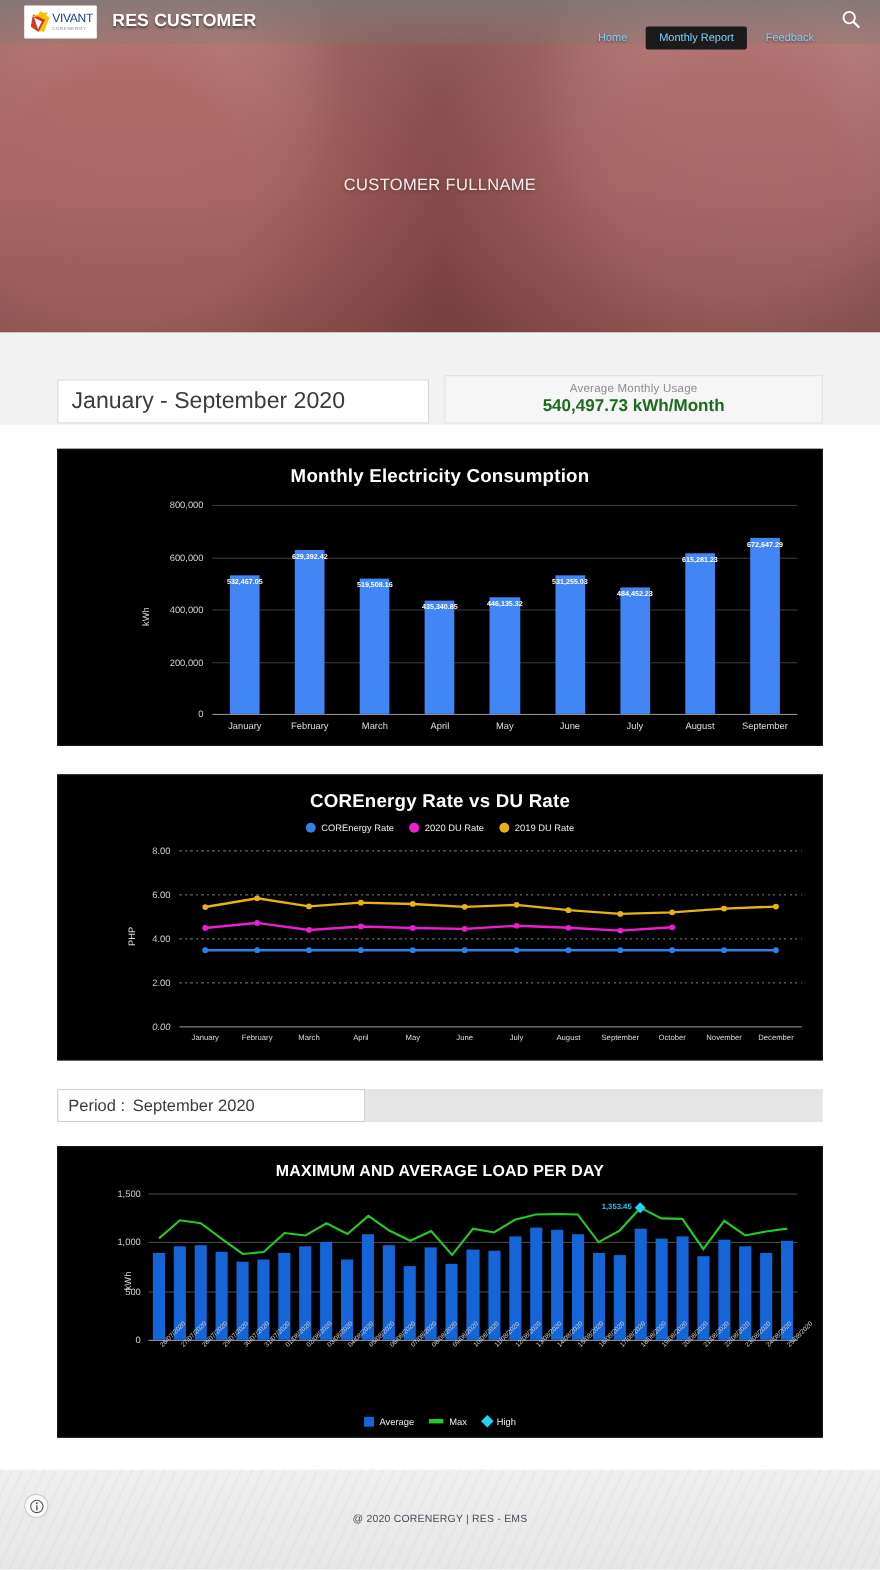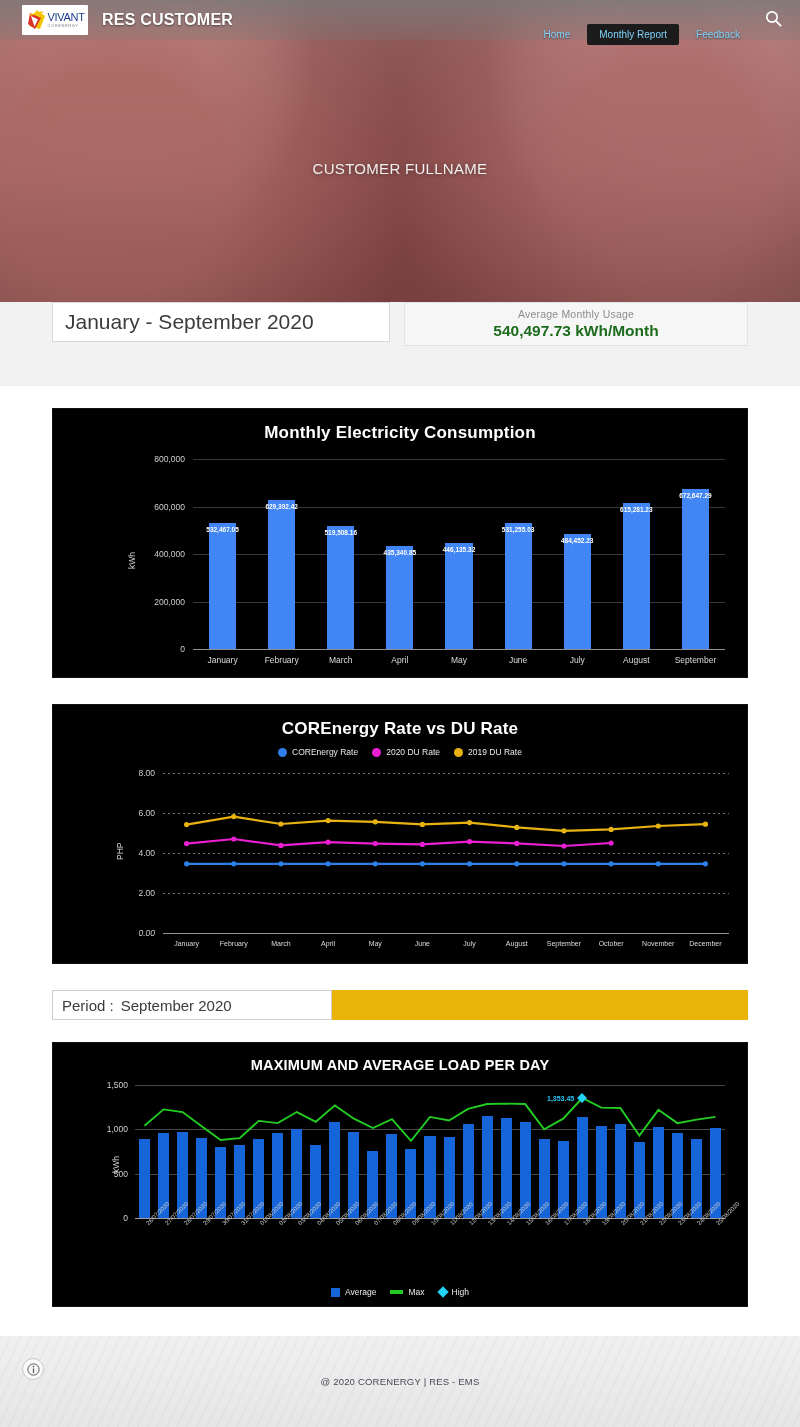--- a/index.html
+++ b/index.html
@@ -74,21 +74,21 @@
     text-shadow:0 2px 6px rgba(0,0,0,.4); line-height:1;
   }
   .hero-sub{
     color:#f2eeee; font-size:15px; margin-top:16px; letter-spacing:.3px;
     text-shadow:0 1px 4px rgba(0,0,0,.4);
   }
 
   
   .summary{
     width:800px; height:84px; background:#f2f2f2;
-    display:flex; align-items:flex-start; padding:0 52px; gap:14px;
+    display:flex; align-items:flex-end; padding:0 52px; gap:14px;
     border-bottom:1px solid #ebebeb;
   }
   .period-box{
     width:338px; height:40px; background:#fff; border:1px solid #d8d8d8;
     display:flex; align-items:center; padding-left:12px;
     font-size:21px; color:#3b3b3b;
   }
   .avg-box{
     flex:1; height:44px; background:#f6f6f6; border:1px solid #e2e2e2;
     display:flex; flex-direction:column; align-items:center; justify-content:center;
@@ -144,21 +144,21 @@
   .pointlabel{
     position:absolute; color:#26c6f5; font-size:7px; font-weight:bold;
     white-space:nowrap; transform:translate(-100%,-50%);
   }
   .hi-dot{
     position:absolute; width:7px; height:7px; background:#22d3f5;
     transform:translate(-50%,-50%) rotate(45deg);
   }
 
   
-  .period-row{ padding:0 52px; background:#eab308; margin-bottom:22px; }
+  .period-row{ padding:0 52px; background:#e5e5e5; margin-bottom:22px; }
   .period-field{
     width:280px; height:30px; border:1px solid #cfcfcf; background:#fff;
     display:flex; align-items:center; padding-left:9px; gap:7px;
     font-size:15px; color:#3c3c3c;
   }
 
   
   .footer{
     position:absolute; left:0; bottom:0; width:800px; height:91px;
     background:

